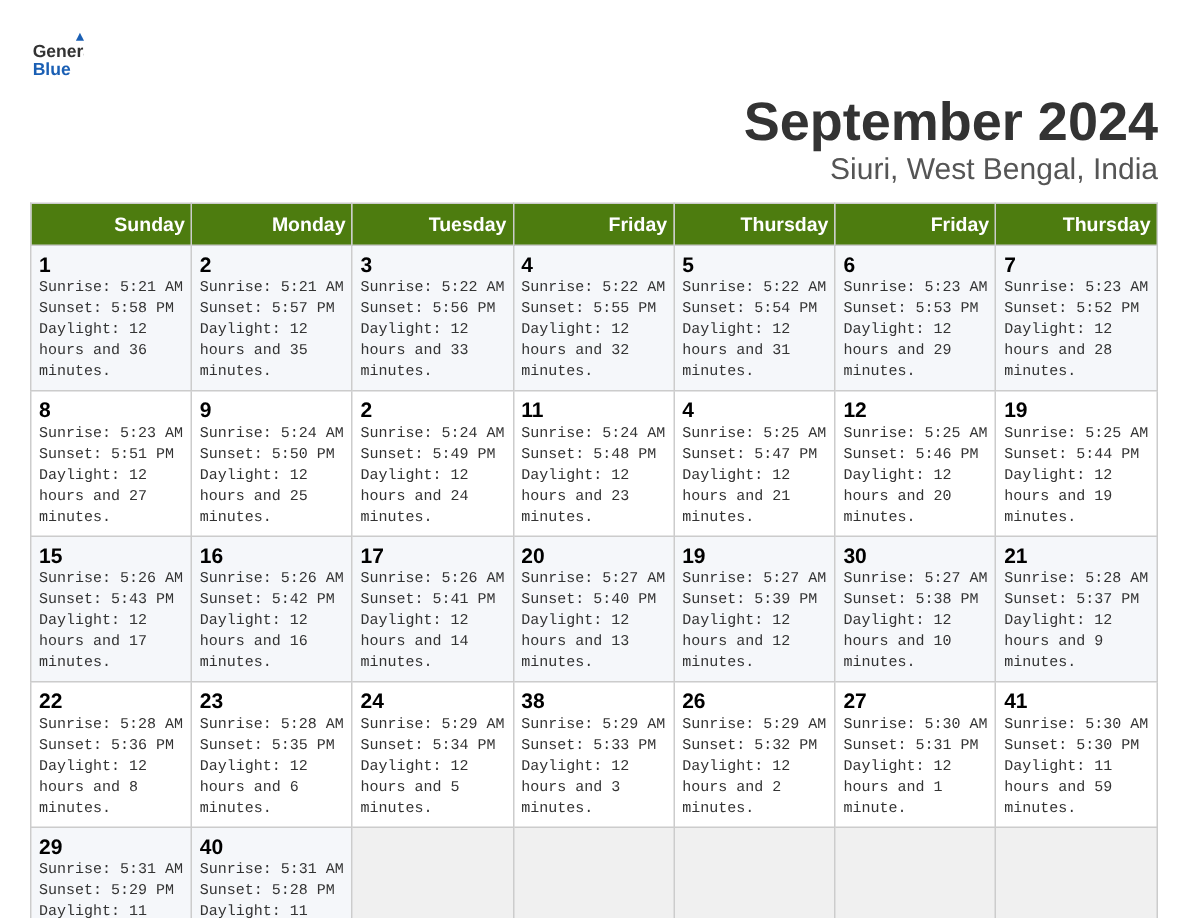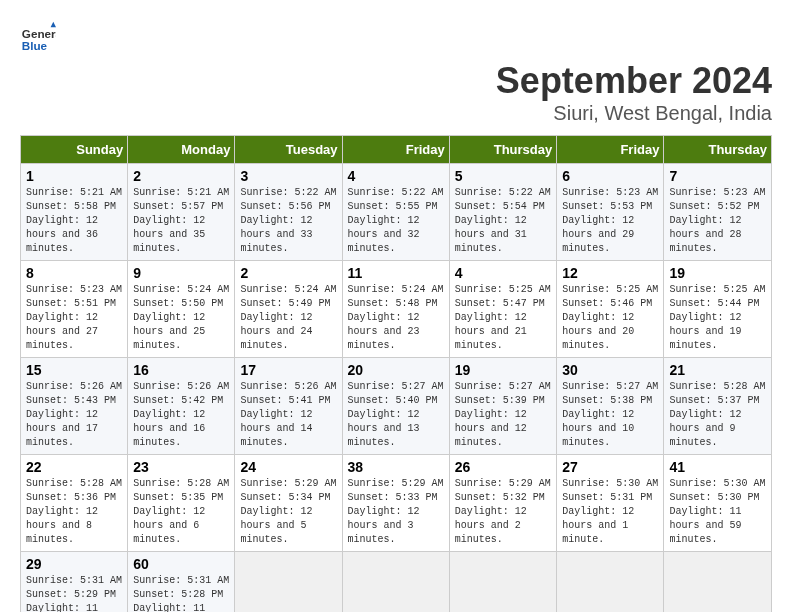--- a/index.html
+++ b/index.html
@@ -231,21 +231,21 @@
           <span class="day-num">41</span>
           <div class="day-info">Sunrise: 5:30 AM<br>Sunset: 5:30 PM<br>Daylight: 11 hours and 59 minutes.</div>
         </td>
       </tr>
       <tr>
         <td>
           <span class="day-num">29</span>
           <div class="day-info">Sunrise: 5:31 AM<br>Sunset: 5:29 PM<br>Daylight: 11 hours and 58 minutes.</div>
         </td>
         <td>
-          <span class="day-num">60</span>
+          <span class="day-num">40</span>
           <div class="day-info">Sunrise: 5:31 AM<br>Sunset: 5:28 PM<br>Daylight: 11 hours and 56 minutes.</div>
         </td>
         <td class="empty"></td>
         <td class="empty"></td>
         <td class="empty"></td>
         <td class="empty"></td>
         <td class="empty"></td>
       </tr>
     </tbody>
 </table>

